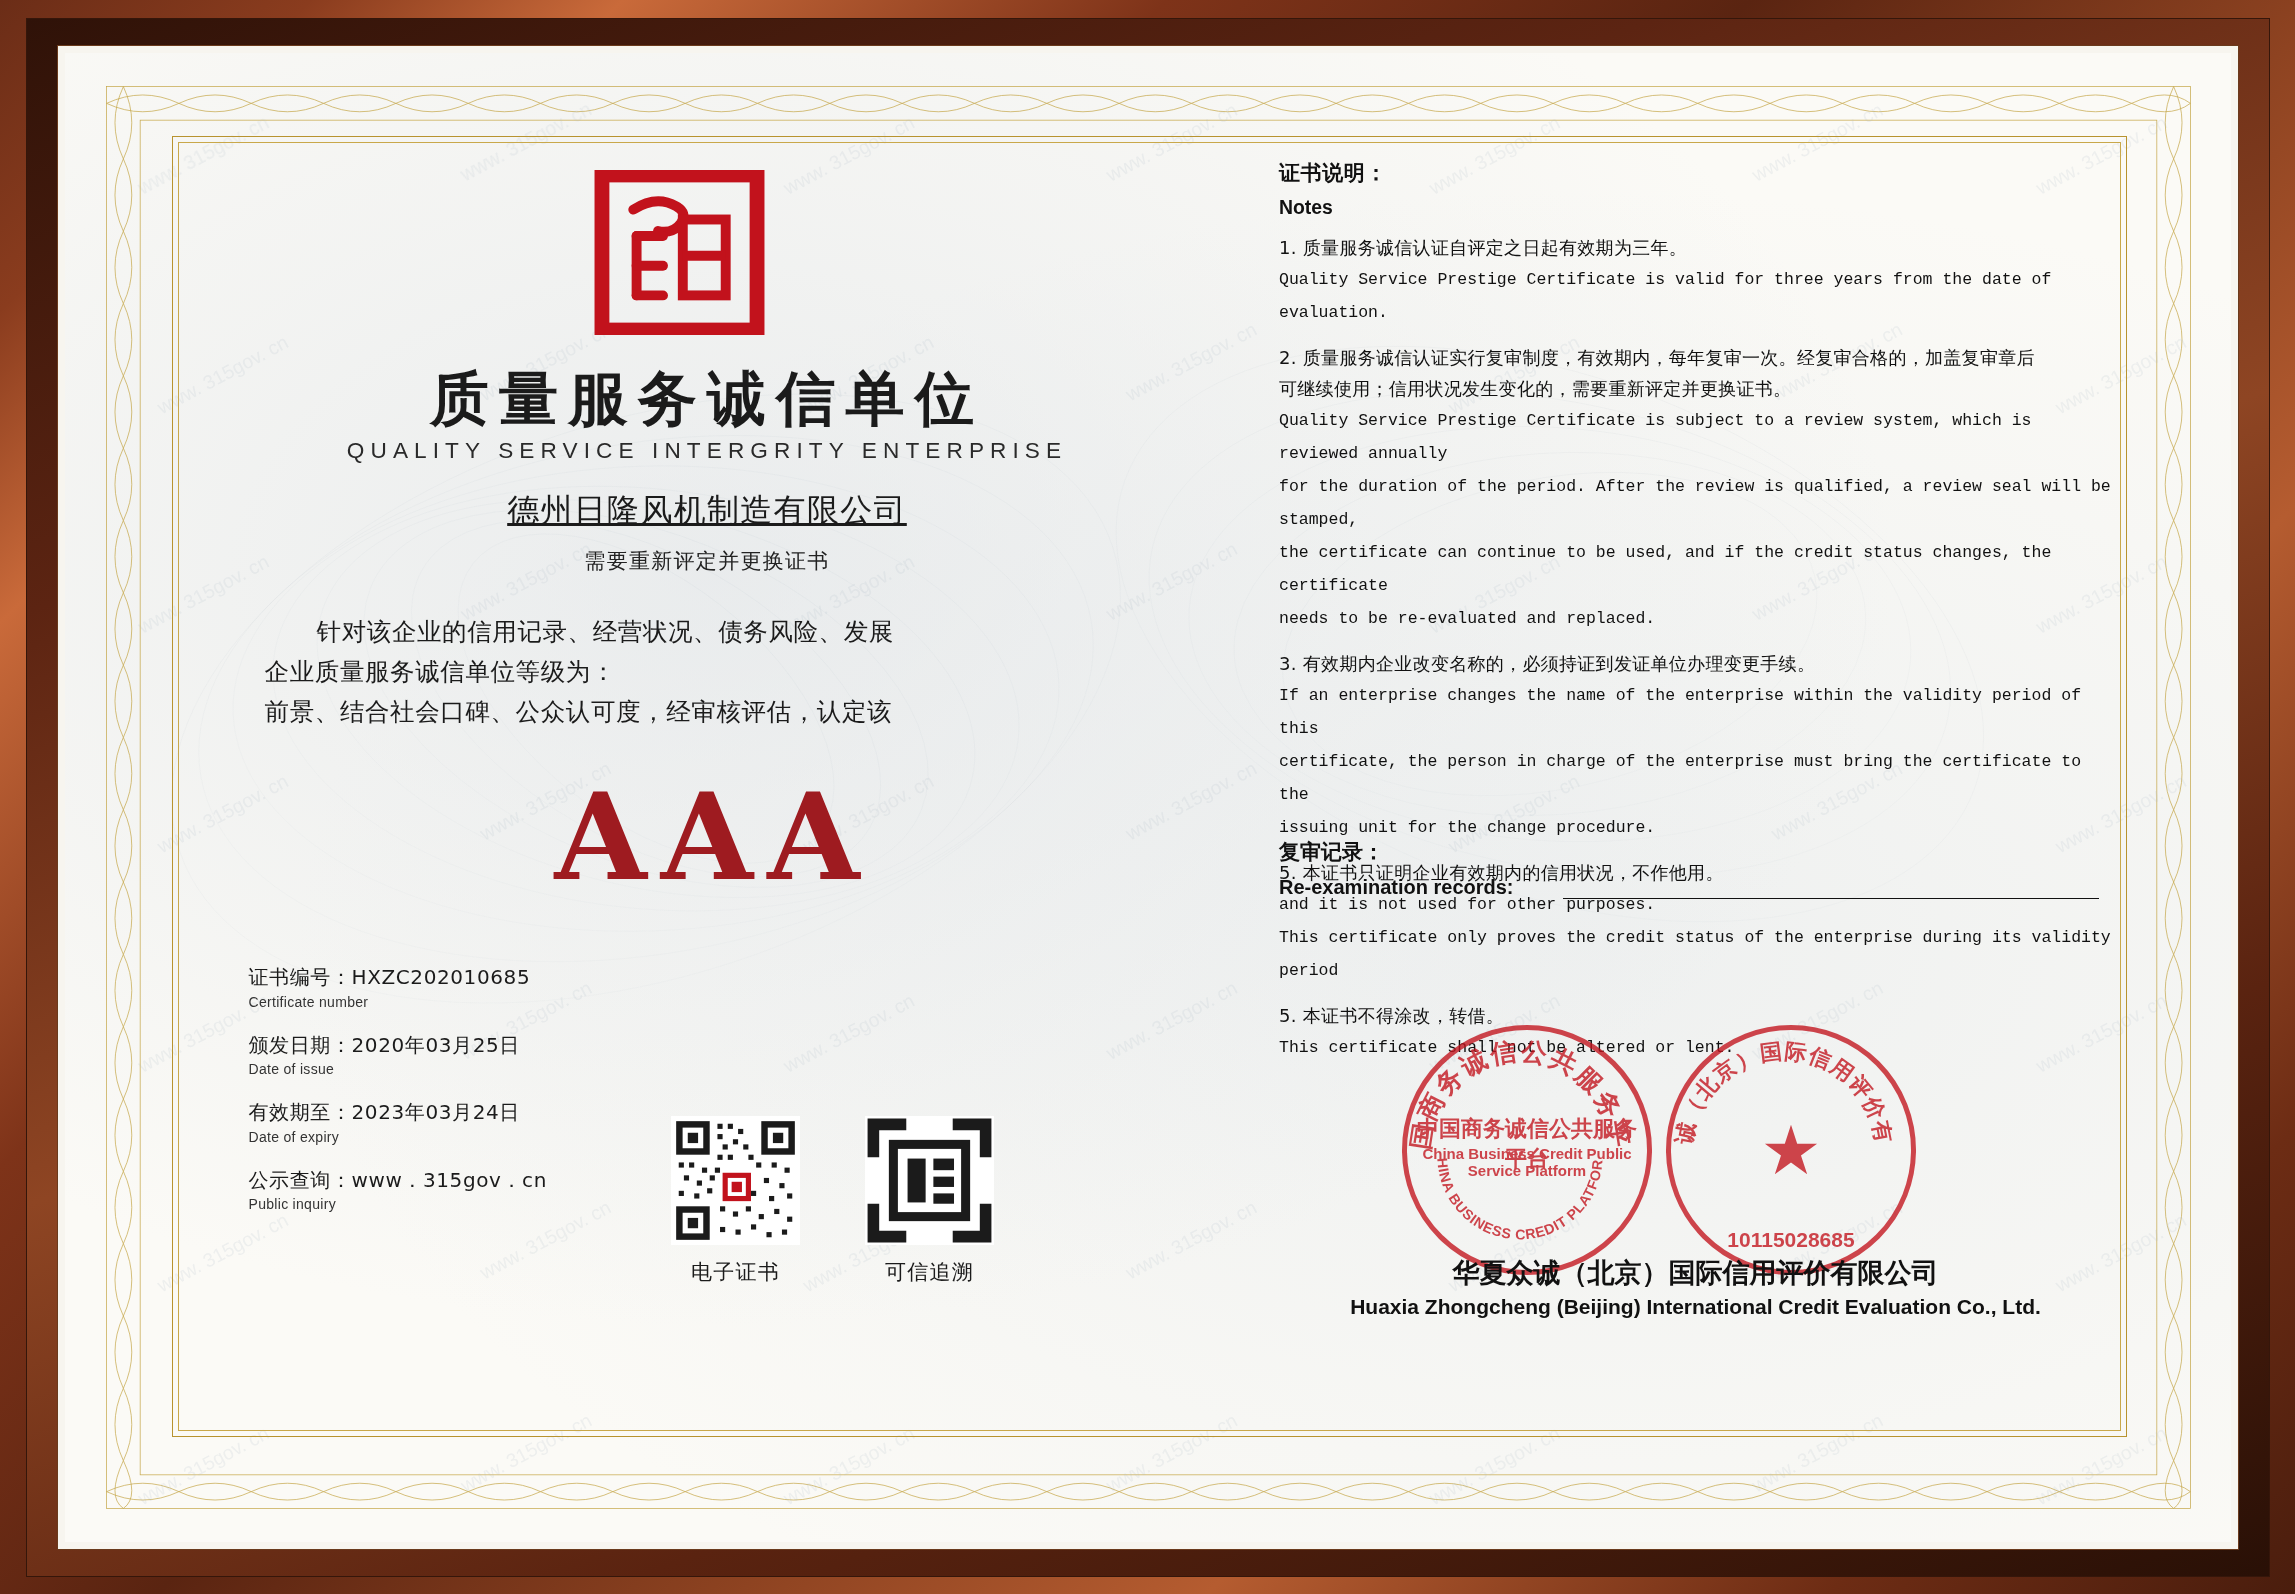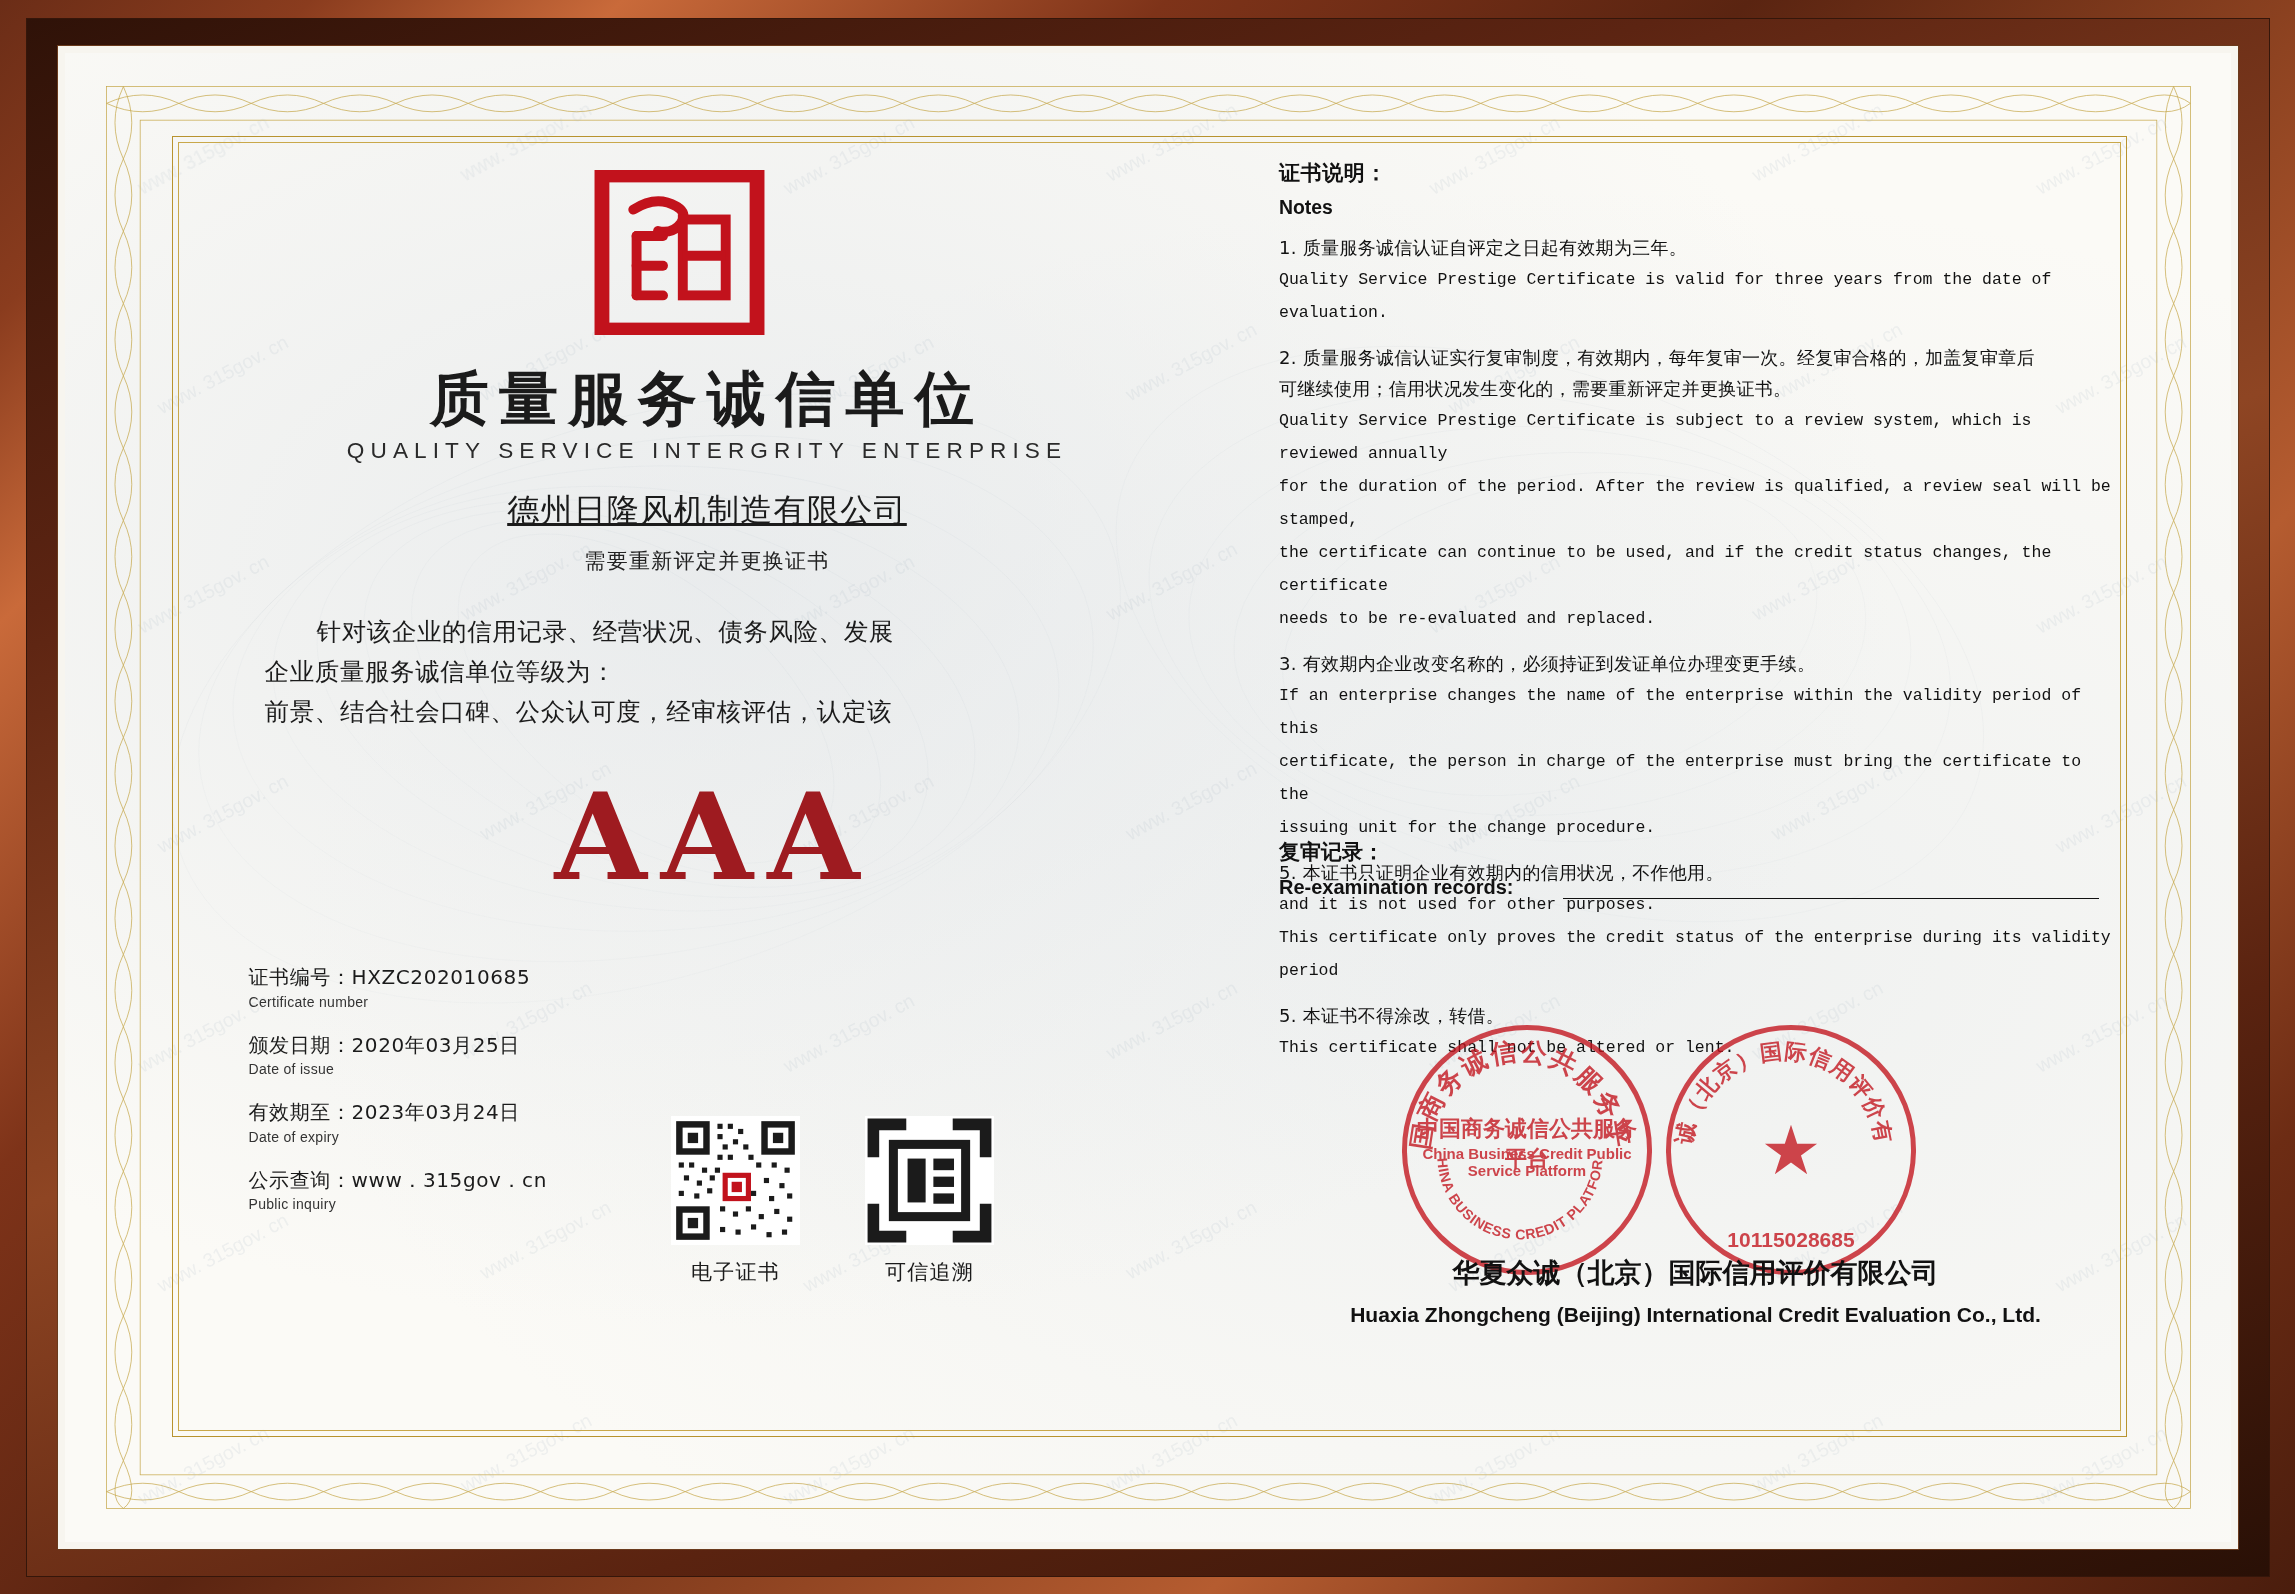--- a/index.html
+++ b/index.html
@@ -297,21 +297,20 @@
   .issuer-en {
     position: absolute;
     left: 0; top: 289px;
     width: 833px;
     text-align: center;
     font-family: "Liberation Sans", sans-serif;
     font-size: 21px;
     font-weight: bold;
     color: #111;
     white-space: nowrap;
-    margin-top: 8px;
   }
   .stamp {
     position: absolute;
     border-radius: 50%;
     border: 5.8px solid #c2121c;
     opacity: 0.78;
   }
   .stamp-1 { left: 123px; top: 19.4px; width: 240px; height: 240px; }
   .stamp-2 { left: 387px; top: 19.4px; width: 240px; height: 240px; }
   .stamp-center-cn {

